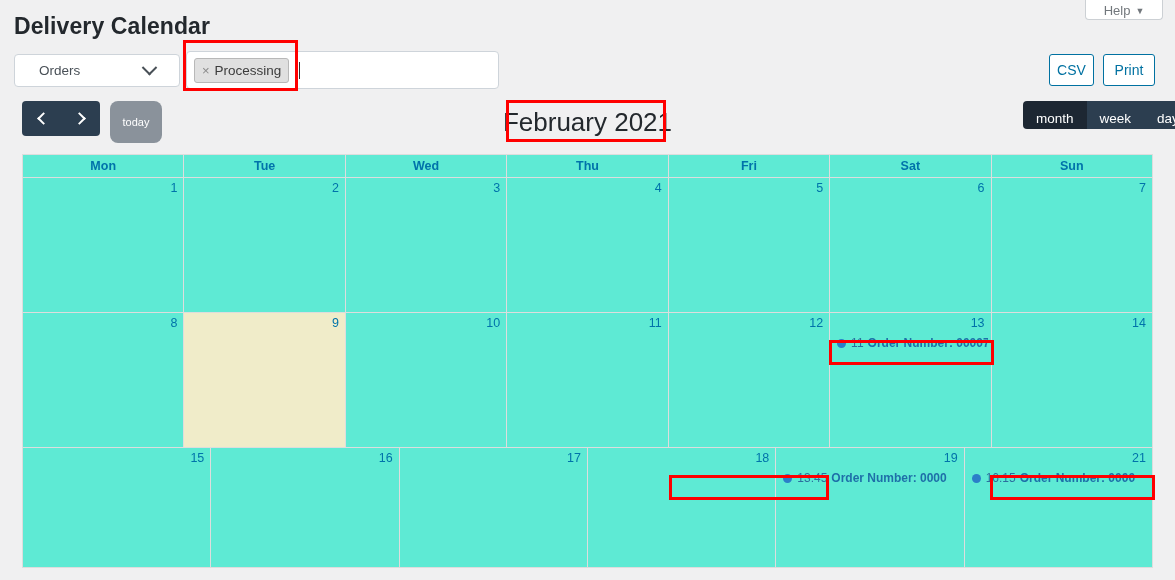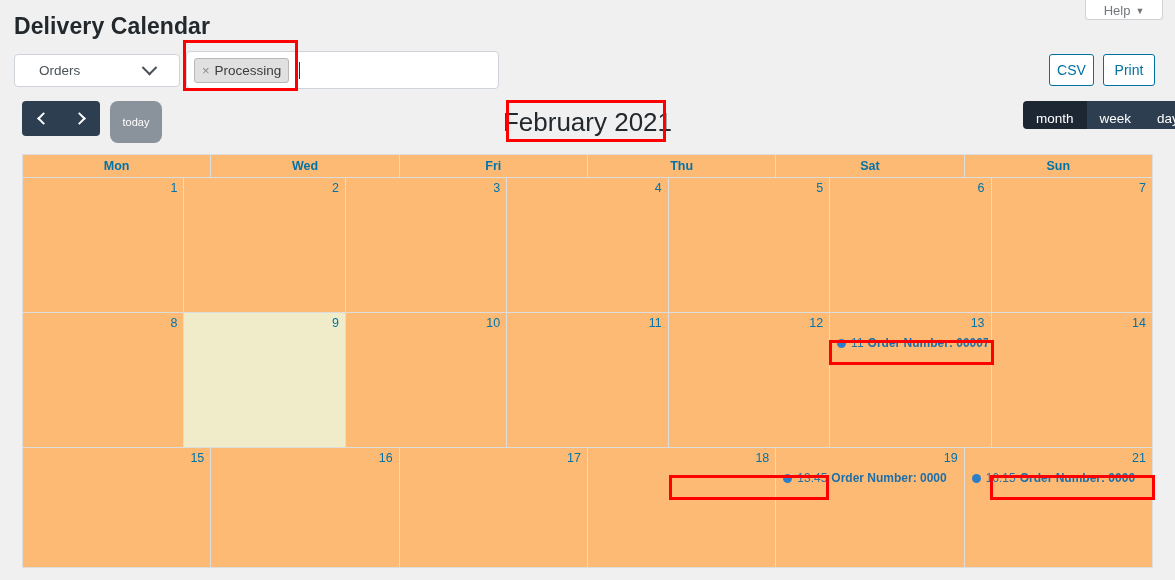--- a/index.html
+++ b/index.html
@@ -183,21 +183,21 @@
   }
   .view-btn.active { background: #1d2733; }
 
   
   #calendar {
     position: absolute;
     left: 22px; top: 154px;
     width: 1131px;
     border: 1px solid #ddd;
     border-bottom: none;
-    background: #fdba74;
+    background: #5eead4;
   }
   #cal-head { display: flex; }
   .head-cell {
     flex: 1 1 0;
     height: 23px;
     border-right: 1px solid #ddd;
     border-bottom: 1px solid #ddd;
     color: #0073aa;
     font-size: 12.5px;
     font-weight: bold;
@@ -301,23 +301,24 @@
 
 <div id="view-group">
   <div class="view-btn active">month</div>
   <div class="view-btn">week</div>
   <div class="view-btn">day</div>
 </div>
 
 <div id="calendar">
   <div id="cal-head">
     <div class="head-cell">Mon</div>
+    <div class="head-cell">Tue</div>
     <div class="head-cell">Wed</div>
+    <div class="head-cell">Thu</div>
     <div class="head-cell">Fri</div>
-    <div class="head-cell">Thu</div>
     <div class="head-cell">Sat</div>
     <div class="head-cell">Sun</div>
   </div>
 
   <div class="cal-row" id="row1">
     <div class="cal-cell">
         <div class="daynum">1</div>
       </div>
     <div class="cal-cell">
         <div class="daynum">2</div>

